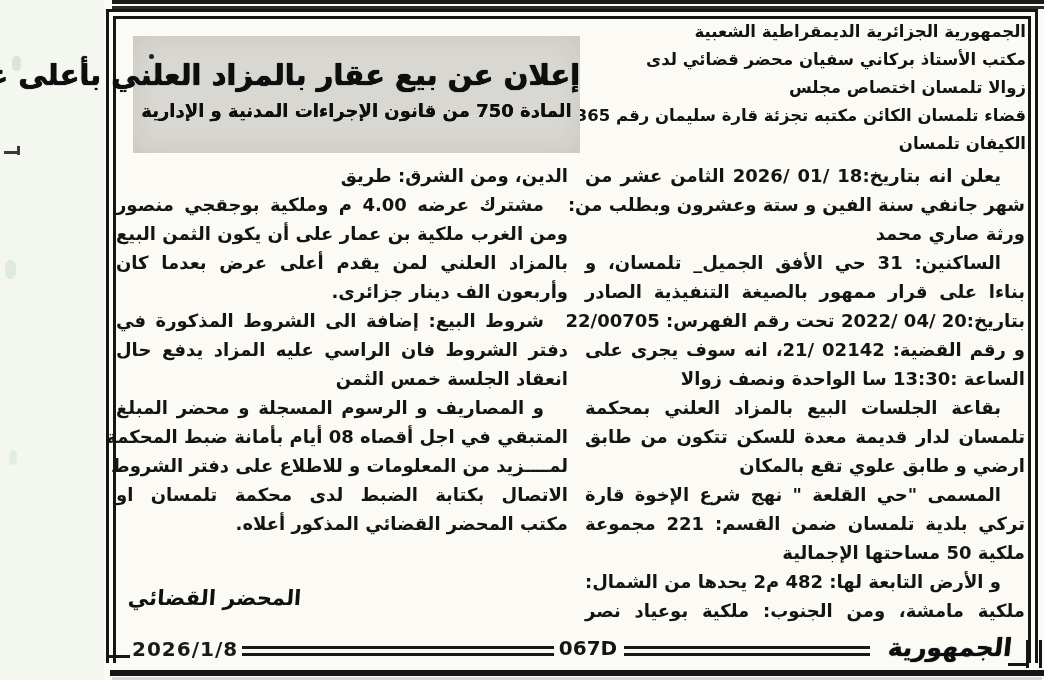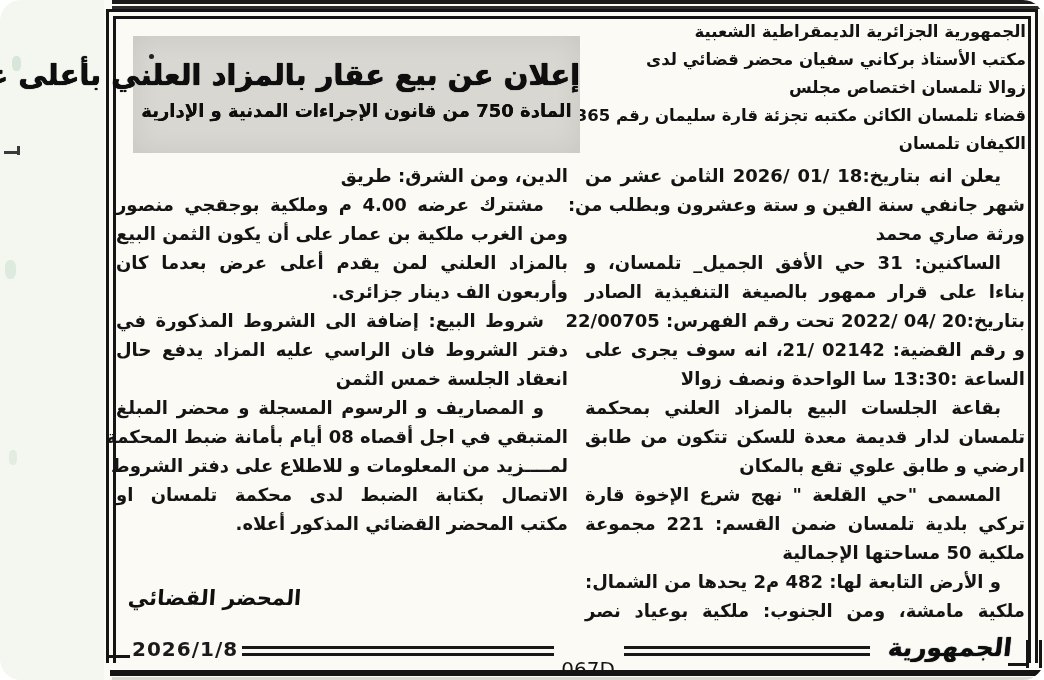--- a/index.html
+++ b/index.html
@@ -1,18 +1,18 @@
 <!DOCTYPE html>
 <html lang="ar"><head>
 <meta charset="utf-8">
 <style>
   html,body{margin:0;padding:0;}
   body{font-family:"DejaVu Sans",sans-serif;}
   .page{position:relative;width:1044px;height:680px;overflow:hidden;
-        background:#f3f7f0;direction:ltr;border-radius:21px;}
+        background:#f3f7f0;direction:ltr;}
   .paper{position:absolute;left:104px;top:0;width:940px;height:680px;background:#fbfaf5;}
 
   
   .bar-top-a{position:absolute;left:112px;top:0;width:932px;height:4px;background:#1b1b1b;}
   .bar-top-b{position:absolute;left:112px;top:6px;width:932px;height:3px;background:#2a2a2a;}
 
   
   .frame-outer{position:absolute;left:106px;top:9px;width:926px;height:651px;
                border:3px solid #151515;border-bottom:none;}
   .frame-inner{position:absolute;left:113px;top:16px;width:912px;height:644px;
@@ -47,22 +47,22 @@
   .signature{position:absolute;left:128px;top:586px;font-size:21px;font-weight:bold;
              direction:rtl;color:#101010;transform:skewX(-4deg);}
 
   
   .f-date{position:absolute;left:132px;top:637px;font-size:20px;font-weight:bold;
           color:#1a1a1a;direction:ltr;letter-spacing:1px;}
   .rule{position:absolute;top:646px;height:4px;border-top:3px solid #181818;
         border-bottom:3px solid #181818;}
   .rule-1{left:242px;width:312px;}
   .rule-2{left:624px;width:246px;}
-  .f-code{position:absolute;left:556px;top:657px;width:64px;text-align:center;
-          font-size:20px;font-weight:normal;color:#141414;}
+  .f-code{position:absolute;left:556px;top:636px;width:64px;text-align:center;
+          font-size:20px;font-weight:bold;color:#141414;}
   .f-logo{position:absolute;left:876px;top:633px;width:148px;text-align:center;
           direction:rtl;font-size:25px;font-weight:bold;color:#0d0d0d;
           transform:skewX(-6deg);text-shadow:0 0 1px #000;}
 
   
   .bar-bottom{position:absolute;left:110px;top:670px;width:934px;height:6px;background:#141414;}
   .bar-bottom-strip{position:absolute;left:112px;top:677px;width:930px;height:3px;background:#d9d9d2;}
 
   
   .art-dash{position:absolute;left:4px;top:151px;width:15px;height:3px;background:#3a3a3a;}

